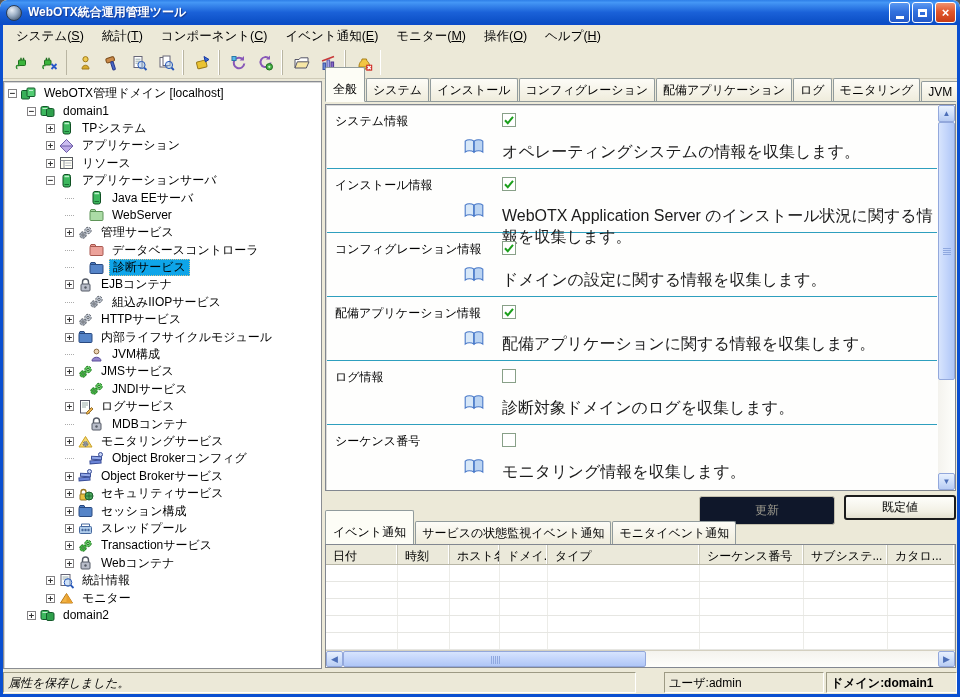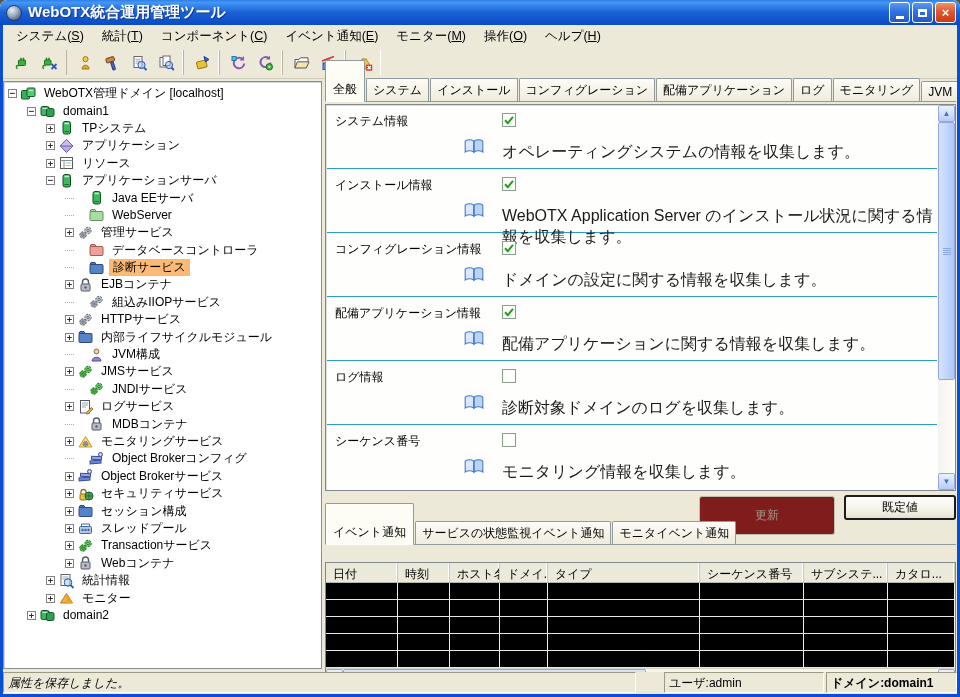--- a/index.html
+++ b/index.html
@@ -10,21 +10,21 @@
   .edge.r{right:0;top:25px;bottom:0;width:3px;}
   .edge.b{left:0;right:0;bottom:0;height:3px;}
 
   
   .titlebar{position:absolute;top:0;left:0;right:0;height:25px;
     background:linear-gradient(180deg,#2E7FE8 0%,#4496F5 10%,#1A61D8 50%,#0C4FC6 90%,#0A4ACB 100%);
     border-radius:7px 7px 0 0;display:flex;align-items:center;padding:0 4px 0 6px;}
   .app-icon{width:16px;height:16px;border-radius:50%;
     background:radial-gradient(circle at 35% 30%,#E8EEF6 0%,#9FB2C8 40%,#51657E 80%,#33455C 100%);
     border:1px solid #2B3C52;flex:0 0 auto;}
-  .title-text{color:#fff;font-size:15px;font-weight:bold;margin-left:6px;flex:1;
+  .title-text{color:#fff;font-size:12px;font-weight:bold;margin-left:6px;flex:1;
     text-shadow:1px 1px 1px #16388E;white-space:nowrap;overflow:hidden;}
   .winbtns{display:flex;gap:2px;}
   .winbtn{width:21px;height:21px;border-radius:3px;border:1px solid #FFF;
     background:linear-gradient(180deg,#5A99F2 0%,#3271DE 45%,#2258C8 100%);
     display:flex;align-items:center;justify-content:center;color:#fff;padding:0;cursor:default;}
   .winbtn.close{background:linear-gradient(180deg,#F0926F 0%,#E2572B 45%,#C83C16 100%);}
   .glyph-min{width:8px;height:3px;background:#fff;margin-top:9px;}
   .glyph-max{width:9px;height:8px;border:2px solid #fff;border-top-width:3px;}
   .glyph-x{font-size:13px;font-weight:bold;line-height:1;}
 
@@ -42,31 +42,31 @@
   
   .tree-panel{position:absolute;left:3px;top:81px;width:319px;height:588px;background:#fff;
     border:1px solid #8A8D92;box-shadow:inset 1px 1px 0 rgba(90,90,90,.25);overflow:hidden;padding-top:3px;}
   .tree-row{height:17.4px;display:flex;align-items:center;font-size:12px;white-space:nowrap;color:#000;}
   .hdots{width:9px;border-top:1px dotted #ABABAB;margin-right:2px;flex:0 0 auto;}
   .expbox{width:9px;height:9px;border:1px solid #848284;background:#fff;flex:0 0 auto;
     font:bold 9px/7px "DejaVu Sans Mono",monospace;text-align:center;color:#333;margin-right:3px;}
   .expspace{width:12px;flex:0 0 auto;}
   .t-icon{width:17px;height:16px;flex:0 0 auto;margin-right:4px;}
   .t-label{padding:0 3px;line-height:15px;}
-  .t-label.selected{background:#fdba74;border:1px dotted #C9C39A;}
+  .t-label.selected{background:#0ea5e9;border:1px dotted #C9C39A;}
 
   
   .right-panel{position:absolute;left:325px;top:81px;width:632px;height:589px;}
   .tabstrip{position:absolute;left:0;right:1px;height:21px;display:flex;align-items:flex-end;
     border-bottom:1px solid #919B9C;}
   .tabstrip.top{top:0;}
   .tab{font-size:12px;padding:3px 6px 2px;border:1px solid #919B9C;border-bottom:none;
     background:linear-gradient(180deg,#FDFCF7 0%,#EFECDC 100%);margin-right:1px;white-space:nowrap;
     border-radius:2px 2px 0 0;color:#000;}
-  .tab.active{background:#FDFDF6;padding:20px 7px 3px;margin-bottom:-1px;border-bottom:1px solid #FDFDF6;}
+  .tab.active{background:#FDFDF6;padding:13px 7px 3px;margin-bottom:-1px;border-bottom:1px solid #FDFDF6;}
 
   
   .contentbox{position:absolute;left:0;top:23px;width:631px;height:387px;background:#FEFEFD;
     border:1px solid #828790;box-shadow:inset 1px 1px 0 rgba(80,80,80,.2);overflow:hidden;}
   .rows{position:absolute;left:1px;top:0;right:18px;bottom:0;}
   .crow{position:relative;height:64px;border-bottom:1px solid #2E9FBE;}
   .crow:last-child{border-bottom:none;}
   .crow .lbl{position:absolute;left:8px;top:8px;font-size:12px;color:#000;}
   .crow .cbx{position:absolute;left:175px;top:8px;width:14px;height:14px;background:#fff;
     border:1px solid #88A088;display:flex;align-items:center;justify-content:center;}
@@ -89,28 +89,28 @@
     background:linear-gradient(180deg,#E9F1FE 0%,#CBDCF9 60%,#B8CCF3 100%);
     color:#4D6FB8;font-size:9px;line-height:14px;text-align:center;padding:0;}
   .hbtn.left{left:0;} .hbtn.right{right:0;}
   .hthumb{position:absolute;left:17px;top:0;width:303px;height:16px;border:1px solid #93A8DC;border-radius:2px;
     background:linear-gradient(180deg,#D7E4FD 0%,#C3D5FB 50%,#AFC6F7 100%);}
   .hgrip{position:absolute;top:4px;left:50%;width:9px;height:8px;margin-left:-4px;
     background:repeating-linear-gradient(90deg,#8FA8DF 0,#8FA8DF 1px,transparent 1px,transparent 2px);}
 
   
   .btn{position:absolute;font-size:12px;text-align:center;border-radius:3px;}
-  .btn-update{left:374px;top:415px;width:136px;height:39px;border:1px solid #C2BEAC;
-    background:#7f1d1d;color:#9D9A8D;}
+  .btn-update{left:374px;top:415px;width:136px;height:29px;border:1px solid #C2BEAC;
+    background:#0f172a;color:#9D9A8D;}
   .btn-default{left:519px;top:414px;width:112px;height:25px;border:2px solid #1C1C1C;
     background:linear-gradient(180deg,#FEFEFB 0%,#F2F0E4 70%,#E4E1D0 100%);color:#000;}
 
   
   .tabstrip.bottom{top:443px;}
-  .etable{position:absolute;left:0;top:463px;width:631px;height:124px;border:1px solid #828790;background:#000000;margin-top:18px;}
+  .etable{position:absolute;left:0;top:463px;width:631px;height:124px;border:1px solid #828790;background:#ffffff;}
   .thead{position:absolute;left:0;top:0;right:0;height:20px;display:flex;background:#EBE9DA;border-bottom:1px solid #B8B6A6;}
   .th{font-size:12px;color:#000;padding:3px 0 0 7px;border-right:1px solid #CBC9B9;
     box-shadow:-1px 0 0 #FFF inset;white-space:nowrap;overflow:hidden;flex:0 0 auto;}
   .tbody{position:absolute;left:0;top:20px;right:0;bottom:17px;overflow:hidden;}
   .trow{display:flex;height:17px;border-bottom:1px solid #E6E6E2;}
   .td{border-right:1px solid #ECECE8;flex:0 0 auto;height:100%;}
 
   
   .statusbar{position:absolute;left:3px;right:3px;top:672px;height:21px;background:#ECE9D8;display:flex;gap:2px;}
   .sfield{border:1px solid;border-color:#9D9A84 #FFF #FFF #9D9A84;font-size:12px;color:#000;

